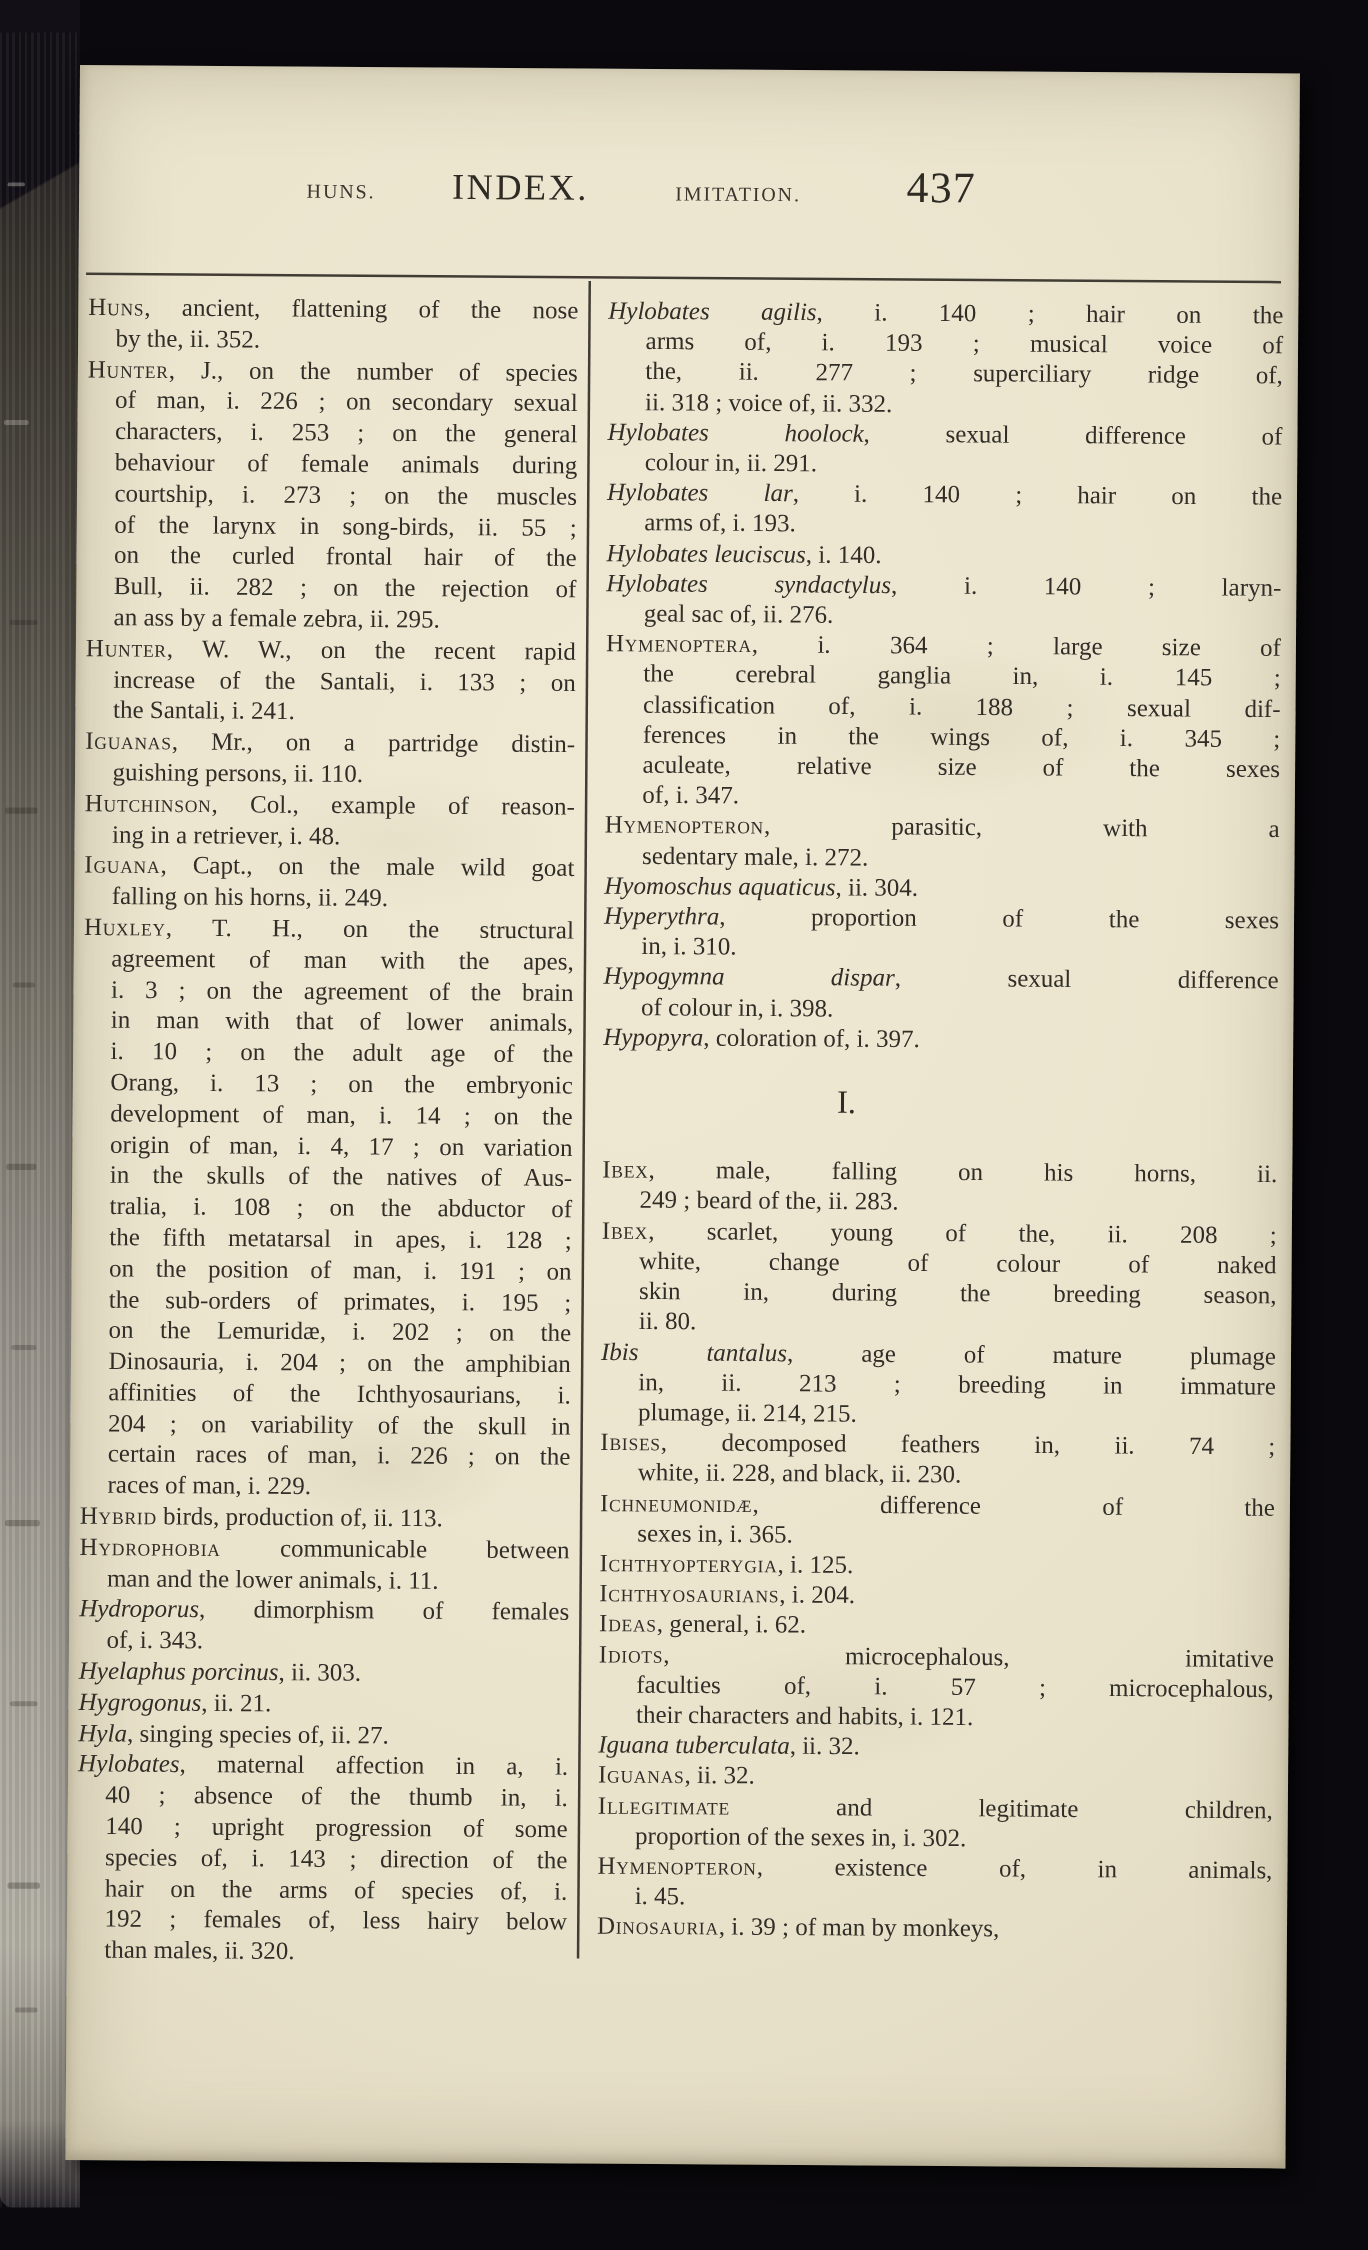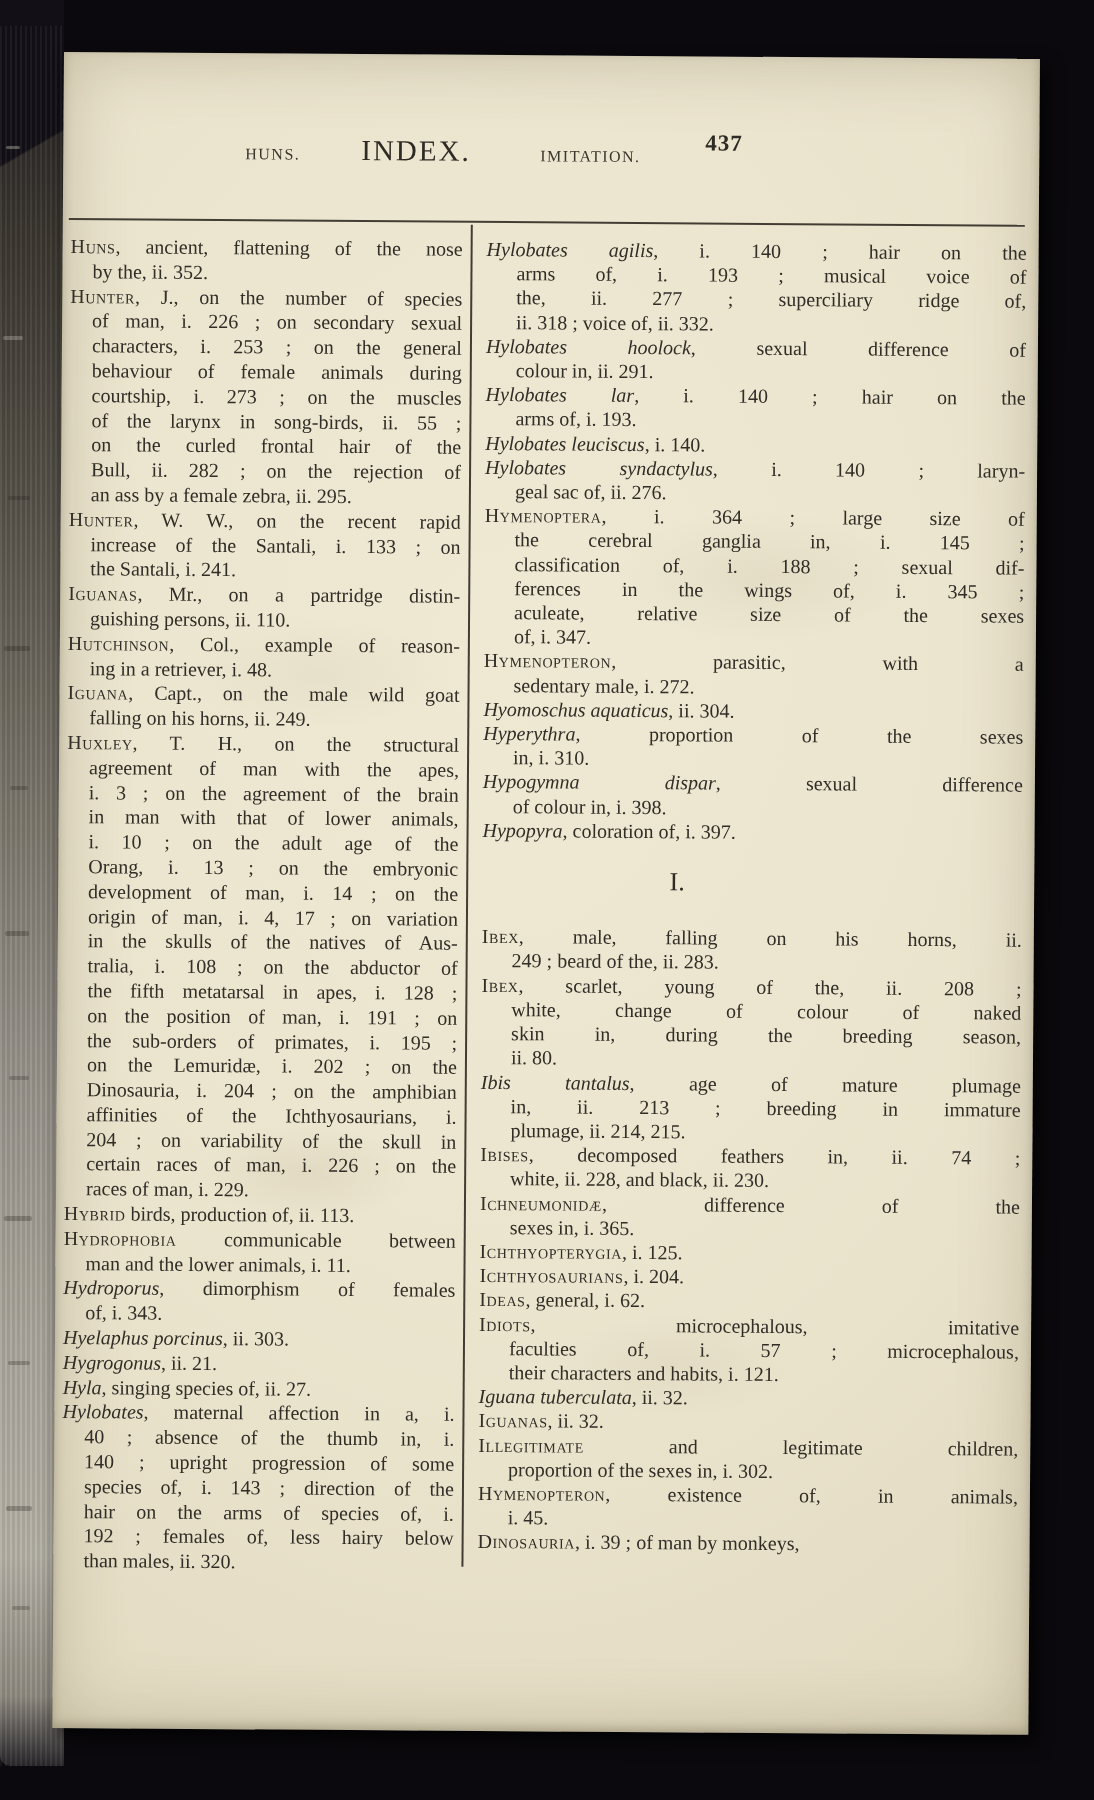--- a/index.html
+++ b/index.html
@@ -49,25 +49,25 @@
       radial-gradient(170px 75px at 620px 1310px, rgba(128,112,72,.07), transparent 70%),
       radial-gradient(190px 80px at 260px 620px,  rgba(128,112,72,.06), transparent 70%);
   }
   
   .running-head{
     position:absolute;top:92px;font-size:16px;letter-spacing:1.5px;color:#3a352d;
   }
   .rh-left{left:146px;margin-left:36px;}
   .rh-right{left:477px;}
   .index-title{
-    position:absolute;left:298px;top:80px;width:110px;text-align:left;
+    position:absolute;left:298px;top:80px;width:110px;text-align:center;
     font-size:29px;letter-spacing:2px;color:#2e2a24;
   }
   .page-number{
-    position:absolute;left:642px;top:74px;font-size:23px;letter-spacing:1px;color:#2e2a24;font-weight:bold;
+    position:absolute;left:662px;top:74px;font-size:35px;letter-spacing:1px;color:#2e2a24;
   }
   .header-rule{
     position:absolute;left:6px;top:166px;width:956px;height:0;
     border-top:2px solid #423d34;
   }
   .column-divider{
     position:absolute;left:408px;top:170px;width:0;height:1342px;
     border-left:2px solid #423d34;
   }
   

